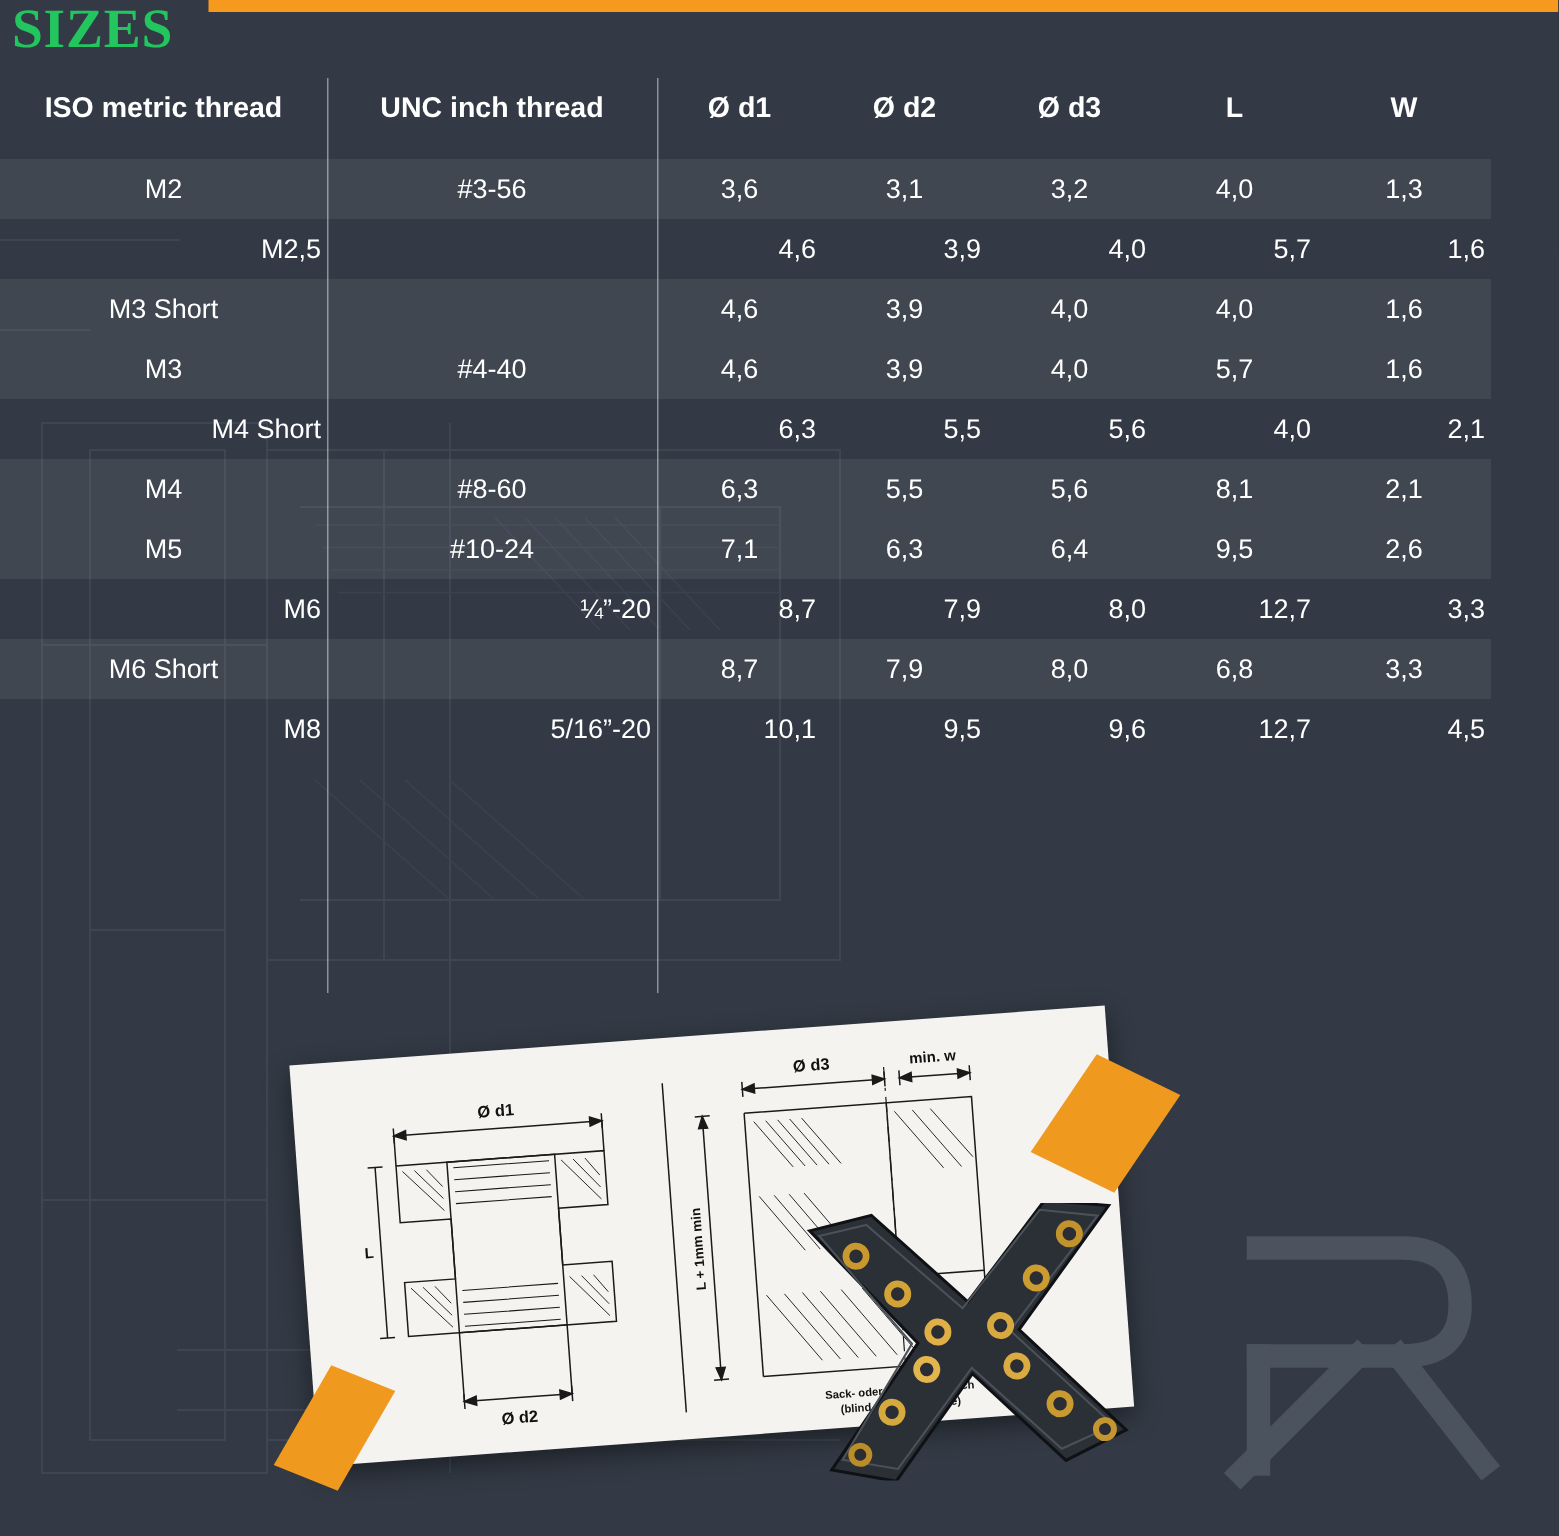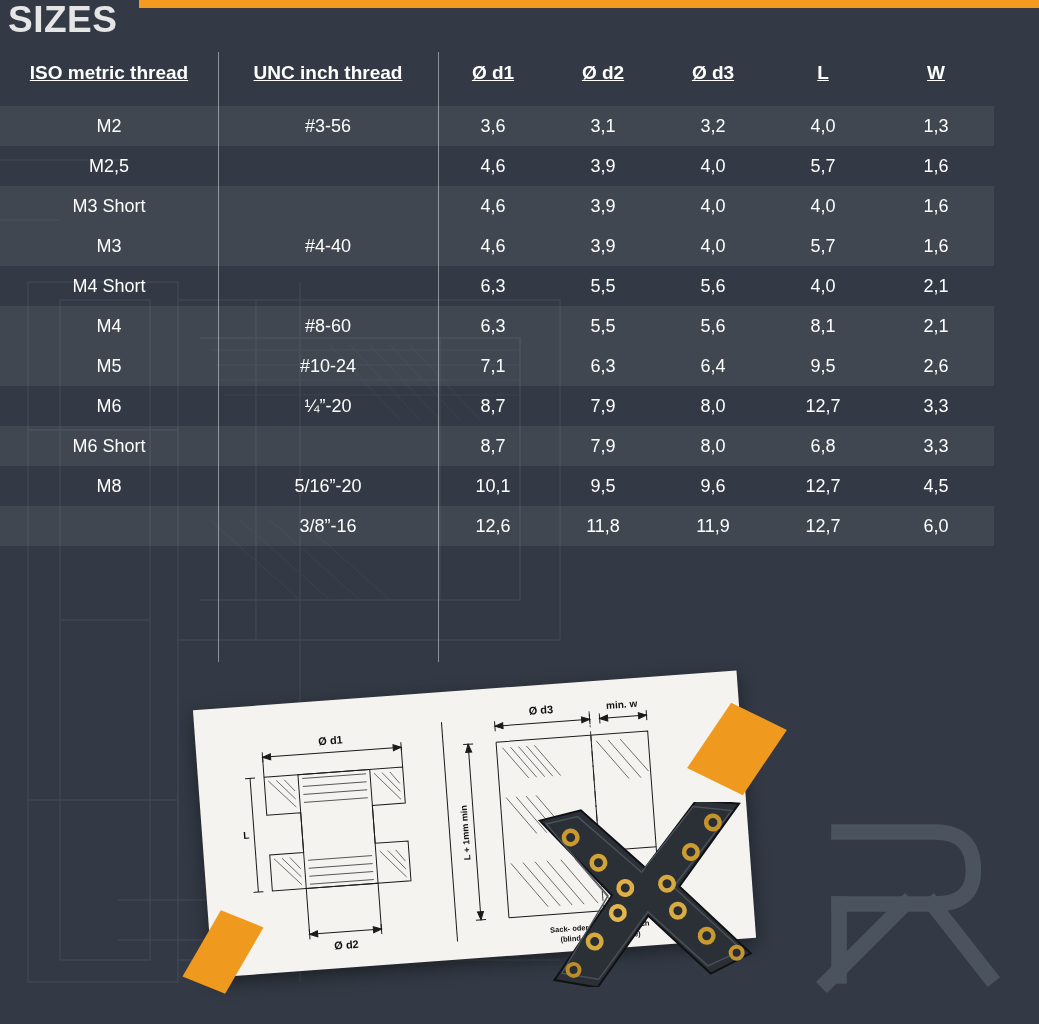--- a/index.html
+++ b/index.html
@@ -37,25 +37,26 @@
   .title-bar {
     position: absolute;
     left: 0; top: 0;
     height: 42px;
     display: flex;
     align-items: flex-start;
   }
   .title {
     font-size: 37px;
     font-weight: bold;
-    color: #e5e5e5;
+    color: #22c55e;
     letter-spacing: 0.5px;
     line-height: 40px;
     padding-left: 8px;
     margin: 0;
+    font-family: Liberation Serif, serif;
   }
   .title-accent {
     position: absolute;
     left: 139px; top: 0;
     width: 900px; height: 8px;
     background: #f59a1e;
   }
 
   
   .table-wrap {
@@ -68,39 +69,38 @@
     width: 994px;
     table-layout: fixed;
   }
   table.sizes th {
     color: #ffffff;
     font-size: 19px;
     font-weight: bold;
     text-align: center;
     padding: 12px 4px 22px 4px;
     vertical-align: top;
-    text-decoration: underline;
   }
   table.sizes th.c0 { width: 218px; }
   table.sizes th.c1 { width: 220px; }
   table.sizes th.c2 { width: 110px; }
   table.sizes th.c3 { width: 110px; }
   table.sizes th.c4 { width: 110px; }
   table.sizes th.c5 { width: 110px; }
   table.sizes th.c6 { width: 116px; }
 
   table.sizes td {
     color: #ffffff;
     font-size: 18px;
     text-align: center;
     padding: 9px 4px;
     height: 40px;
   }
   tr.row-odd td { background: rgba(255,255,255,0.065); }
-  tr.row-even td { background: transparent; }
+  tr.row-even td { background: transparent; text-align: right; }
 
   
   .vline {
     position: absolute;
     width: 1px;
     background: rgba(255,255,255,0.45);
   }
   #vline1 { left: 218px; top: 52px; height: 610px; }
   #vline2 { left: 438px; top: 52px; height: 610px; }
 
@@ -286,29 +286,20 @@
           <td>3,3</td>
         </tr>
         <tr class="row-even">
           <td>M8</td>
           <td>5/16”-20</td>
           <td>10,1</td>
           <td>9,5</td>
           <td>9,6</td>
           <td>12,7</td>
           <td>4,5</td>
-        </tr>
-        <tr class="row-odd">
-          <td></td>
-          <td>3/8”-16</td>
-          <td>12,6</td>
-          <td>11,8</td>
-          <td>11,9</td>
-          <td>12,7</td>
-          <td>6,0</td>
         </tr>
       </tbody>
     </table>
   </div>
 
   <div class="photo">
 
     <div class="sheet">
       <svg class="sheet-svg" viewBox="0 0 545 268" xmlns="http://www.w3.org/2000/svg">
         <g stroke="#1a1a1a" stroke-width="1" fill="none">

